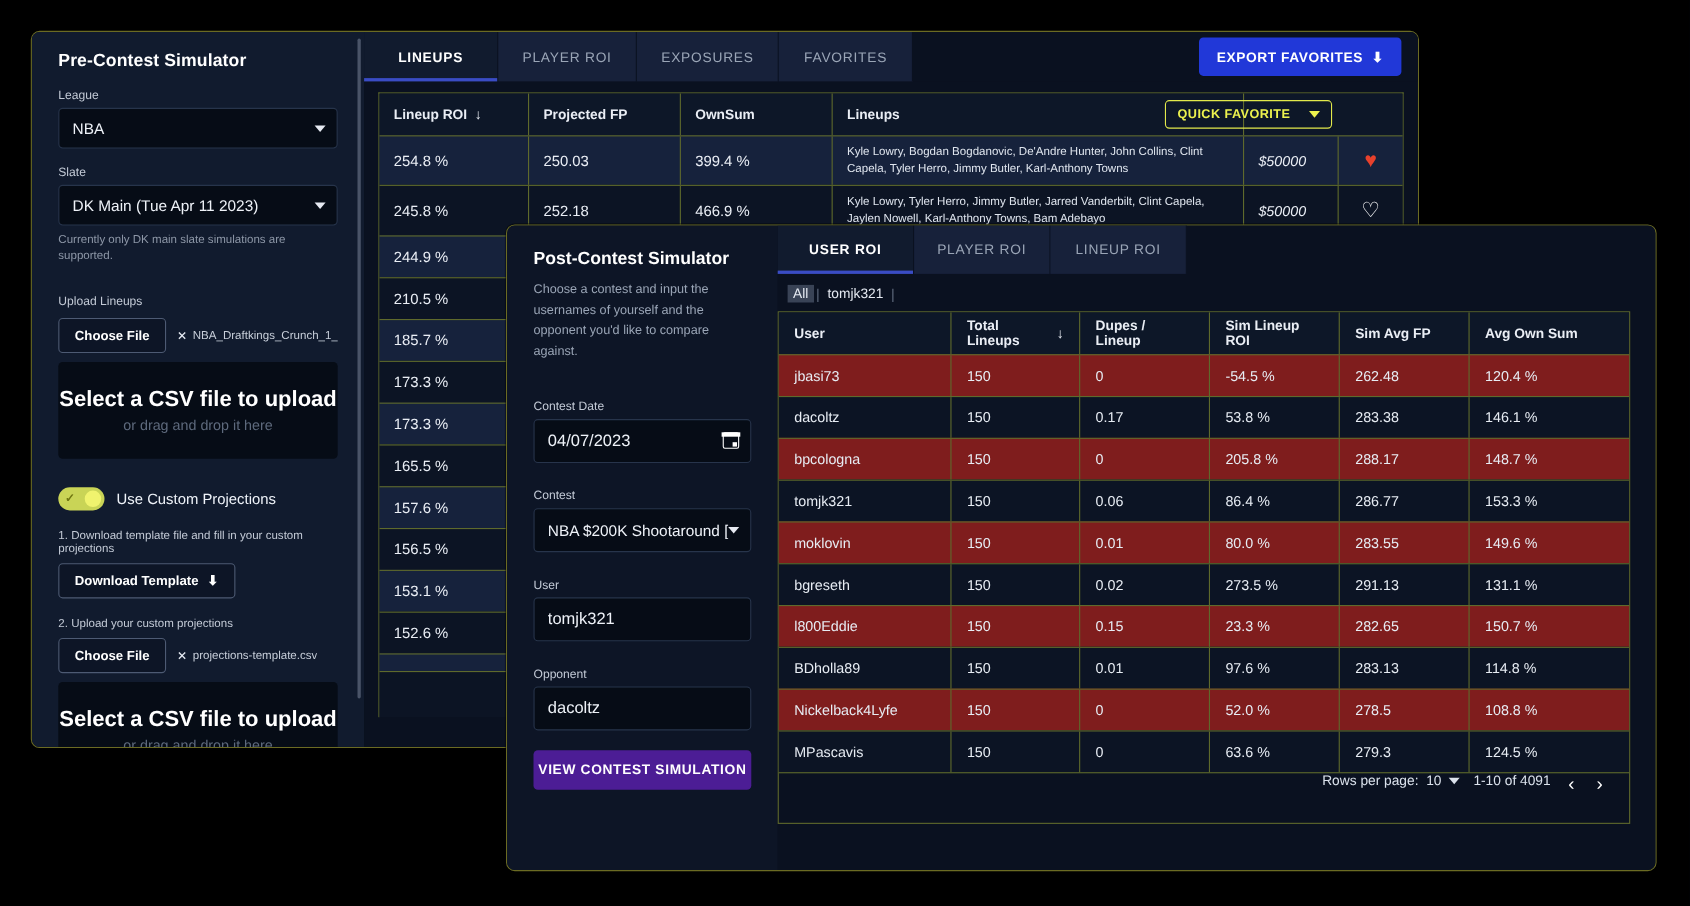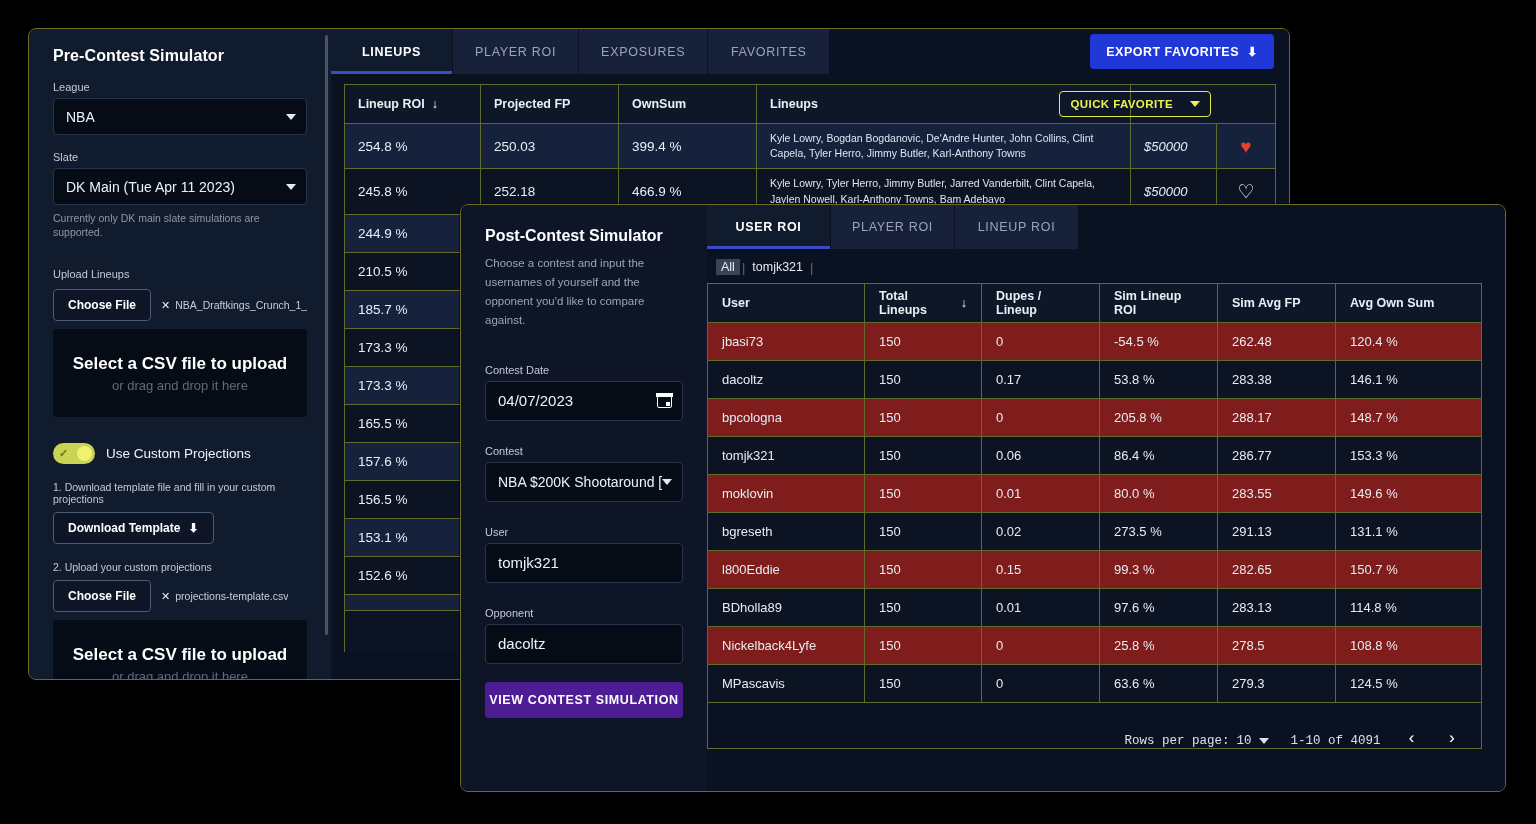--- a/index.html
+++ b/index.html
@@ -49,21 +49,21 @@
   .btn-outline {
     background: #0d1526; border: 1px solid #4d5a73; border-radius: 4px;
     color: #ffffff; font-size: 12px; font-weight: bold; padding: 8px 14px; white-space: nowrap;
   }
   .file-name { font-size: 10.5px; color: #c7ced9; display: flex; align-items: center; gap: 5px; overflow: hidden; white-space: nowrap; }
   .xmark { color: #e7ecf4; font-size: 11px; }
   .dropzone {
     margin-top: 8px; height: 88px; background: #060c16; border-radius: 4px;
     display: flex; flex-direction: column; align-items: center; justify-content: center; gap: 4px;
   }
-  .dz-main { color: #ffffff; font-size: 17px; font-weight: bold; }
+  .dz-main { color: #ffffff; font-size: 20px; font-weight: bold; }
   .dz-sub { color: #5e6a7d; font-size: 13px; }
   .toggle-row { display: flex; align-items: center; gap: 11px; margin-top: 26px; }
   .toggle {
     width: 42px; height: 21px; border-radius: 11px; background: #c9d456;
     display: flex; align-items: center; justify-content: flex-end; padding: 0 3px; position: relative;
   }
   .toggle .knob { width: 15px; height: 15px; border-radius: 50%; background: #f0f36e; }
   .toggle .check { position: absolute; left: 6px; color: #6e7510; font-size: 11px; font-weight: bold; line-height: 1; }
   .toggle-label { color: #eff3f9; font-size: 13.5px; }
   .step-text { font-size: 10.5px; color: #c3cad6; margin-top: 17px; margin-bottom: 7px; }
@@ -159,22 +159,22 @@
   .ut-head { display: flex; height: 38px; background: #0d1728; }
   .ut-head > div { display: flex; align-items: center; padding: 0 14px; font-size: 12.5px;
                    font-weight: bold; color: #eaeef5; border-right: 1px solid #5f6a2c; }
   .ut-row { display: flex; height: 38px; border-top: 1px solid #5f6a2c; }
   .ut-row.odd { background: #7f1d1d; }
   .ut-row.even { background: #0c1424; }
   .ut-row > div { display: flex; align-items: center; padding: 0 14px; font-size: 13px; color: #e7ecf3;
                   border-right: 1px solid #5f6a2c; }
   .u1 { width: 157px; } .u2 { width: 117px; } .u3 { width: 118px; }
   .u4 { width: 118px; } .u5 { width: 118px; } .u6 { flex: 1; border-right: none !important; }
-  .ut-foot { display: flex; align-items: flex-end; justify-content: flex-end; gap: 22px;
-             height: 46px; padding-right: 20px; font-size: 12.5px; color: #dbe2ec; border-top: 1px solid #5f6a2c; font-family: Liberation Mono, monospace; }
+  .ut-foot { display: flex; align-items: flex-start; justify-content: flex-end; gap: 12px;
+             height: 46px; padding-right: 20px; font-size: 12.5px; color: #dbe2ec; border-top: 1px solid #5f6a2c; }
   .rpp { display: flex; align-items: center; gap: 7px; }
   .pg-arrow { font-size: 17px; color: #ffffff; padding: 0 4px; }
   .dl-icon { display:inline-block; }
 </style>
 </head>
 <body>
 
 <div id="root">
 
   <div class="bg-window">
@@ -470,37 +470,37 @@
             <div class="u2">150</div>
             <div class="u3">0.02</div>
             <div class="u4">273.5 %</div>
             <div class="u5">291.13</div>
             <div class="u6">131.1 %</div>
           </div>
           <div class="ut-row odd">
             <div class="u1">l800Eddie</div>
             <div class="u2">150</div>
             <div class="u3">0.15</div>
-            <div class="u4">99.3 %</div>
+            <div class="u4">23.3 %</div>
             <div class="u5">282.65</div>
             <div class="u6">150.7 %</div>
           </div>
           <div class="ut-row even">
             <div class="u1">BDholla89</div>
             <div class="u2">150</div>
             <div class="u3">0.01</div>
             <div class="u4">97.6 %</div>
             <div class="u5">283.13</div>
             <div class="u6">114.8 %</div>
           </div>
           <div class="ut-row odd">
             <div class="u1">Nickelback4Lyfe</div>
             <div class="u2">150</div>
             <div class="u3">0</div>
-            <div class="u4">25.8 %</div>
+            <div class="u4">52.0 %</div>
             <div class="u5">278.5</div>
             <div class="u6">108.8 %</div>
           </div>
           <div class="ut-row even">
             <div class="u1">MPascavis</div>
             <div class="u2">150</div>
             <div class="u3">0</div>
             <div class="u4">63.6 %</div>
             <div class="u5">279.3</div>
             <div class="u6">124.5 %</div>

